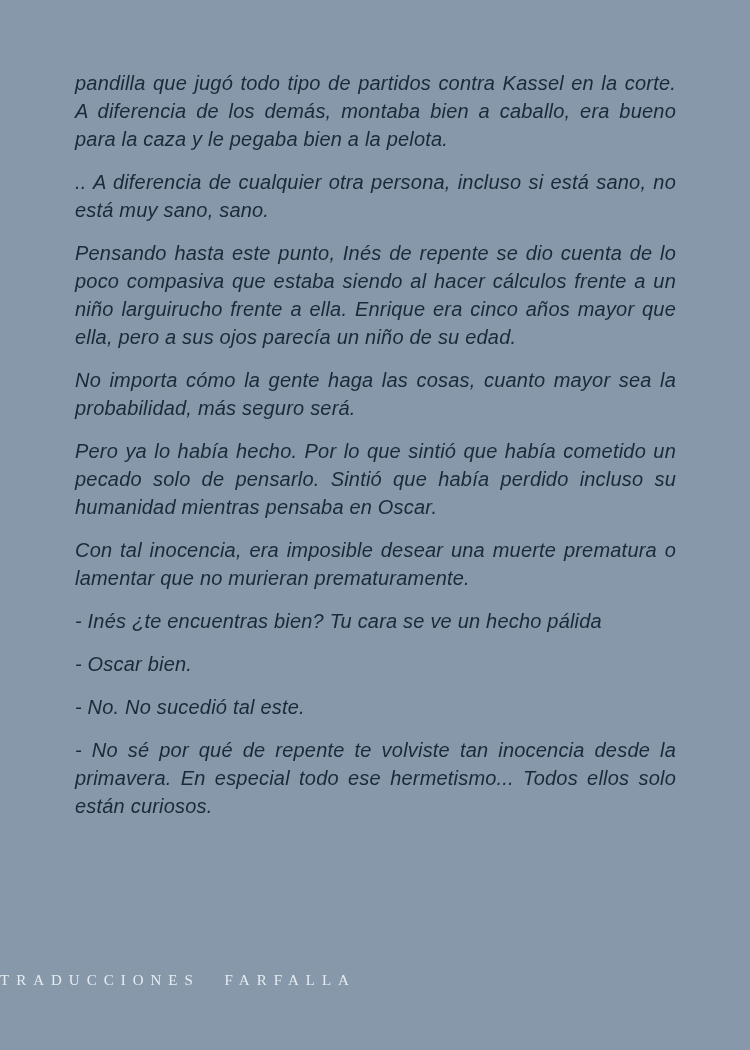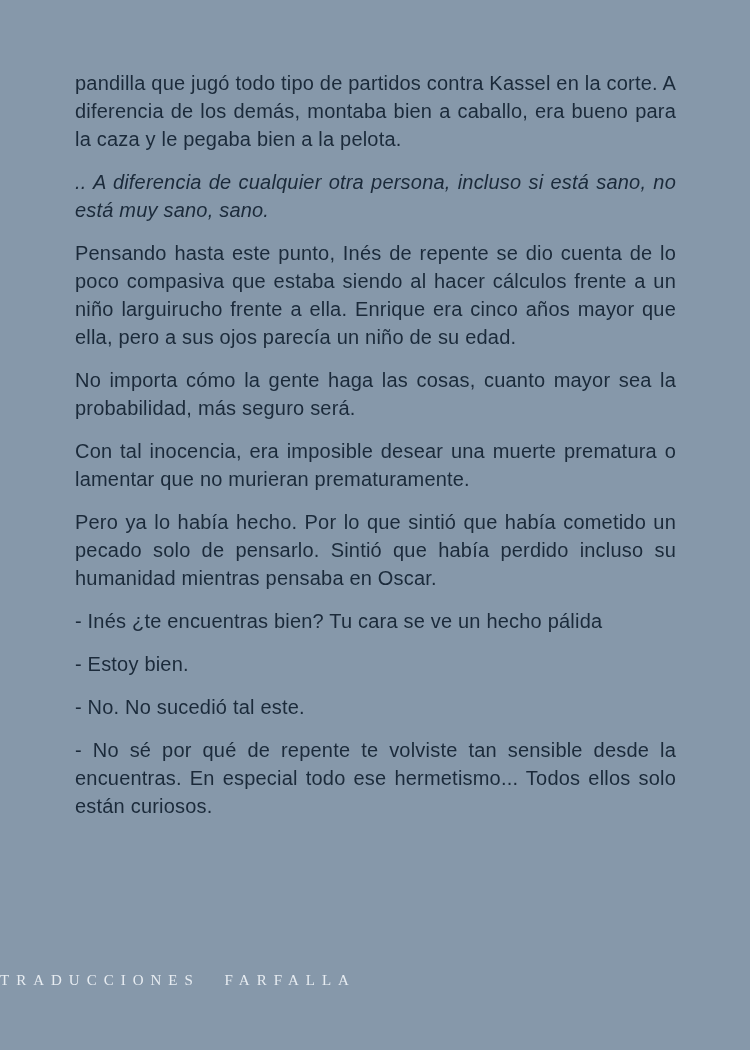--- a/index.html
+++ b/index.html
@@ -20,20 +20,21 @@
     left:75px;top:69px;width:601px;
     color:var(--ink);
     font-size:20px;
     line-height:28px;
     letter-spacing:0.2px;
   }
   .content p{
     margin:0 0 15px 0;
     text-align:justify;
     text-justify:inter-word;
+    font-style:italic;
   }
   .content p.italic{font-style:italic;margin-top:8px;}
   .footer{
     position:absolute;
     left:0;top:972px;width:100%;
     text-align:left;
     font-family:"Liberation Serif", serif;
     font-size:15px;
     font-weight:400;
     letter-spacing:7px;
@@ -43,21 +44,21 @@
 </style>
 </head>
 <body>
 
 <div class="page">
   <div class="content">
     <p>pandilla que jugó todo tipo de partidos contra Kassel en la corte. A diferencia de los demás, montaba bien a caballo, era bueno para la caza y le pegaba bien a la pelota.</p>
     <p class="italic">.. A diferencia de cualquier otra persona, incluso si está sano, no está muy sano, sano.</p>
     <p>Pensando hasta este punto, Inés de repente se dio cuenta de lo poco compasiva que estaba siendo al hacer cálculos frente a un niño larguirucho frente a ella. Enrique era cinco años mayor que ella, pero a sus ojos parecía un niño de su edad.</p>
     <p>No importa cómo la gente haga las cosas, cuanto mayor sea la probabilidad, más seguro será.</p>
+    <p>Pero ya lo había hecho. Por lo que sintió que había cometido un pecado solo de pensarlo. Sintió que había perdido incluso su humanidad mientras pensaba en Oscar.</p>
     <p>Con tal inocencia, era imposible desear una muerte prematura o lamentar que no murieran prematuramente.</p>
-    <p>Pero ya lo había hecho. Por lo que sintió que había cometido un pecado solo de pensarlo. Sintió que había perdido incluso su humanidad mientras pensaba en Oscar.</p>
     <p>- Inés ¿te encuentras bien? Tu cara se ve un hecho pálida</p>
-    <p>- Estoy bien.</p>
+    <p>- Oscar bien.</p>
     <p>- No. No sucedió tal este.</p>
-    <p>- No sé por qué de repente te volviste tan sensible desde la encuentras. En especial todo ese hermetismo... Todos ellos solo están curiosos.</p>
+    <p>- No sé por qué de repente te volviste tan inocencia desde la primavera. En especial todo ese hermetismo... Todos ellos solo están curiosos.</p>
   </div>
   <div class="footer">TRADUCCIONES FARFALLA</div>
 </div>
 
 </body></html>

